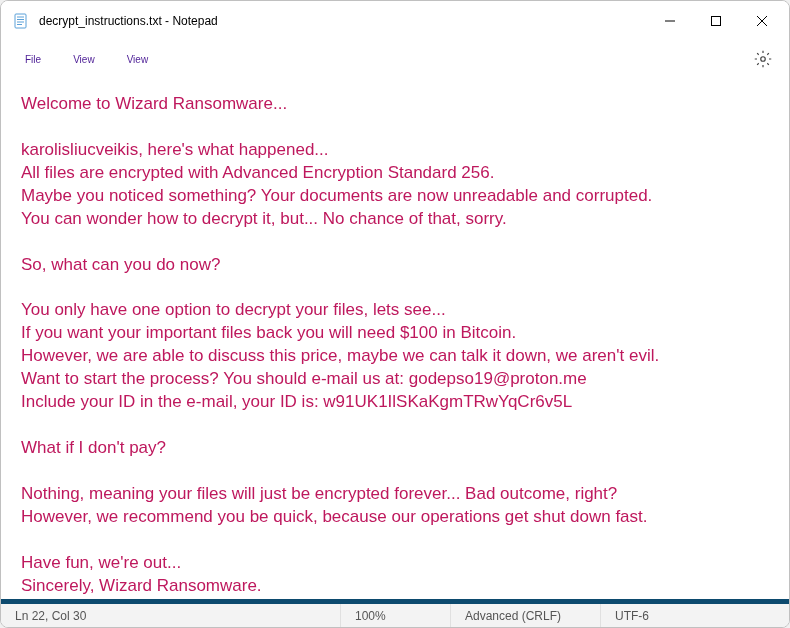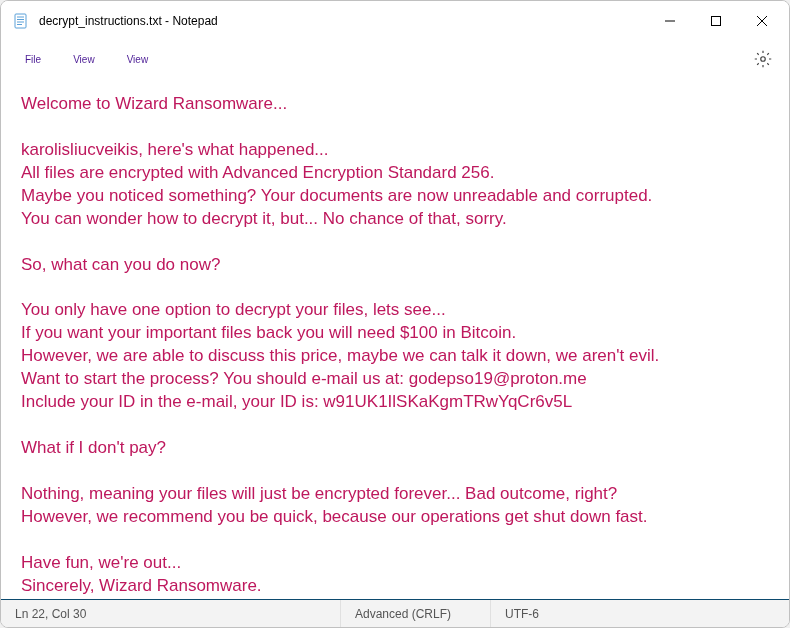--- a/index.html
+++ b/index.html
@@ -85,21 +85,21 @@
       line-height: 1.35;
       white-space: pre-wrap;
       overflow: auto;
       color: #be185d;
     }
     .statusbar {
       height: 28px;
       display: flex;
       align-items: center;
       background: #f3f3f3;
-      border-top: 1px solid #0c4a6e;
+      border-top: 5px solid #0c4a6e;
       font-size: 12px;
       color: #555;
     }
     .status-cell {
       padding: 0 14px;
       border-right: 1px solid #e0e0e0;
       height: 100%;
       display: flex;
       align-items: center;
     }
@@ -184,17 +184,18 @@
 What if I don't pay?
 
 Nothing, meaning your files will just be encrypted forever... Bad outcome, right?
 However, we recommend you be quick, because our operations get shut down fast.
 
 Have fun, we're out...
 Sincerely, Wizard Ransomware.</div>
 
   <div class="statusbar">
     <div class="status-cell first">Ln 22, Col 30</div>
+    <div class="status-cell zoom">100%</div>
     <div class="status-cell eol">Advanced (CRLF)</div>
     <div class="status-cell enc">UTF-6</div>
   </div>
 
 </div>
 
 </body></html>

